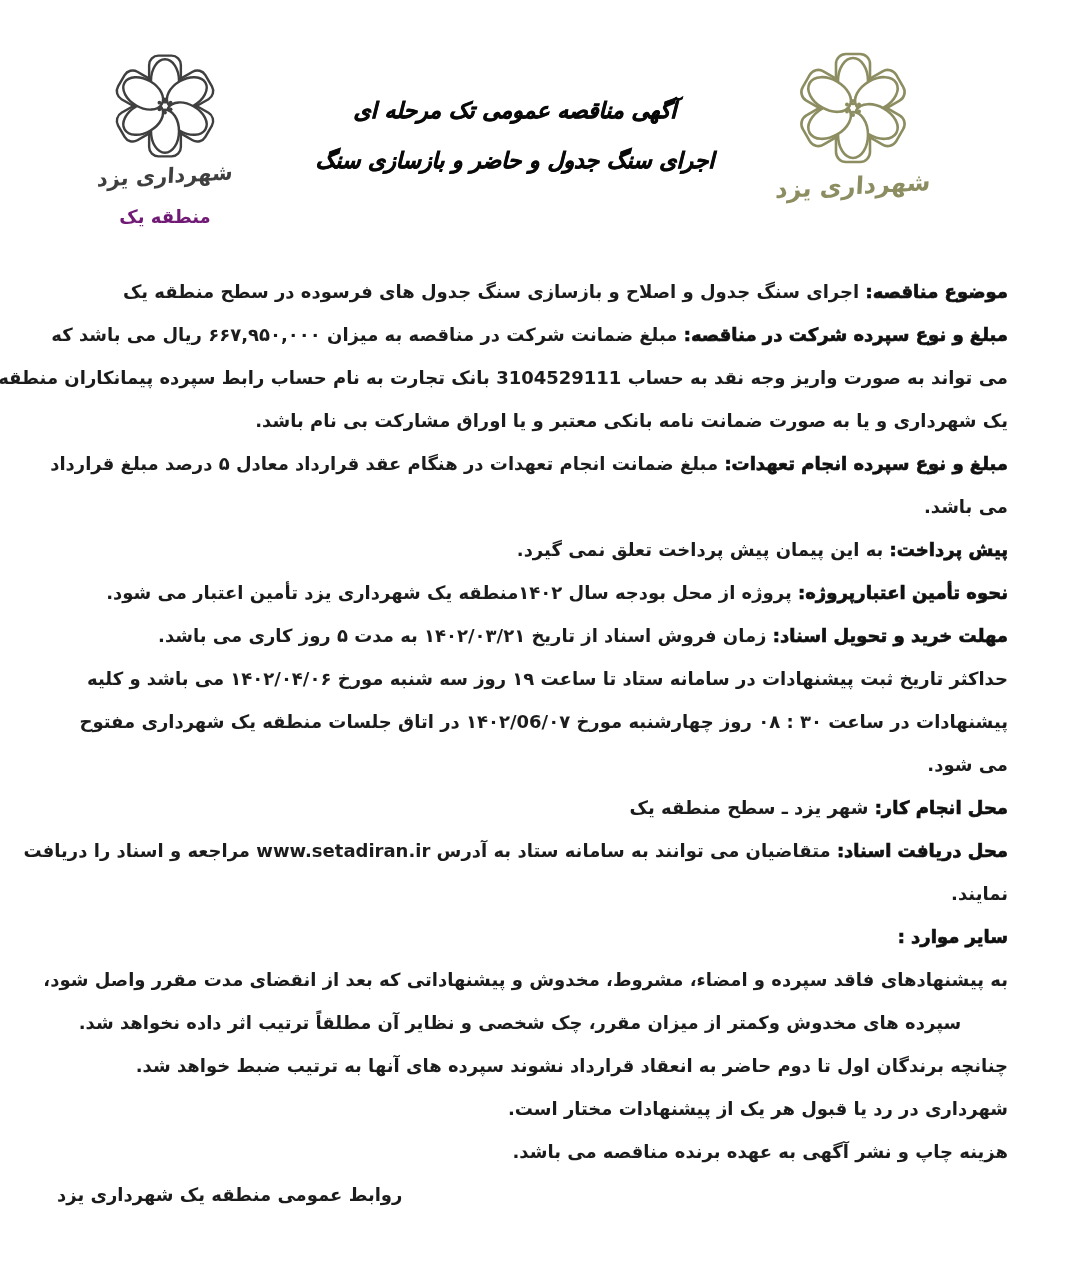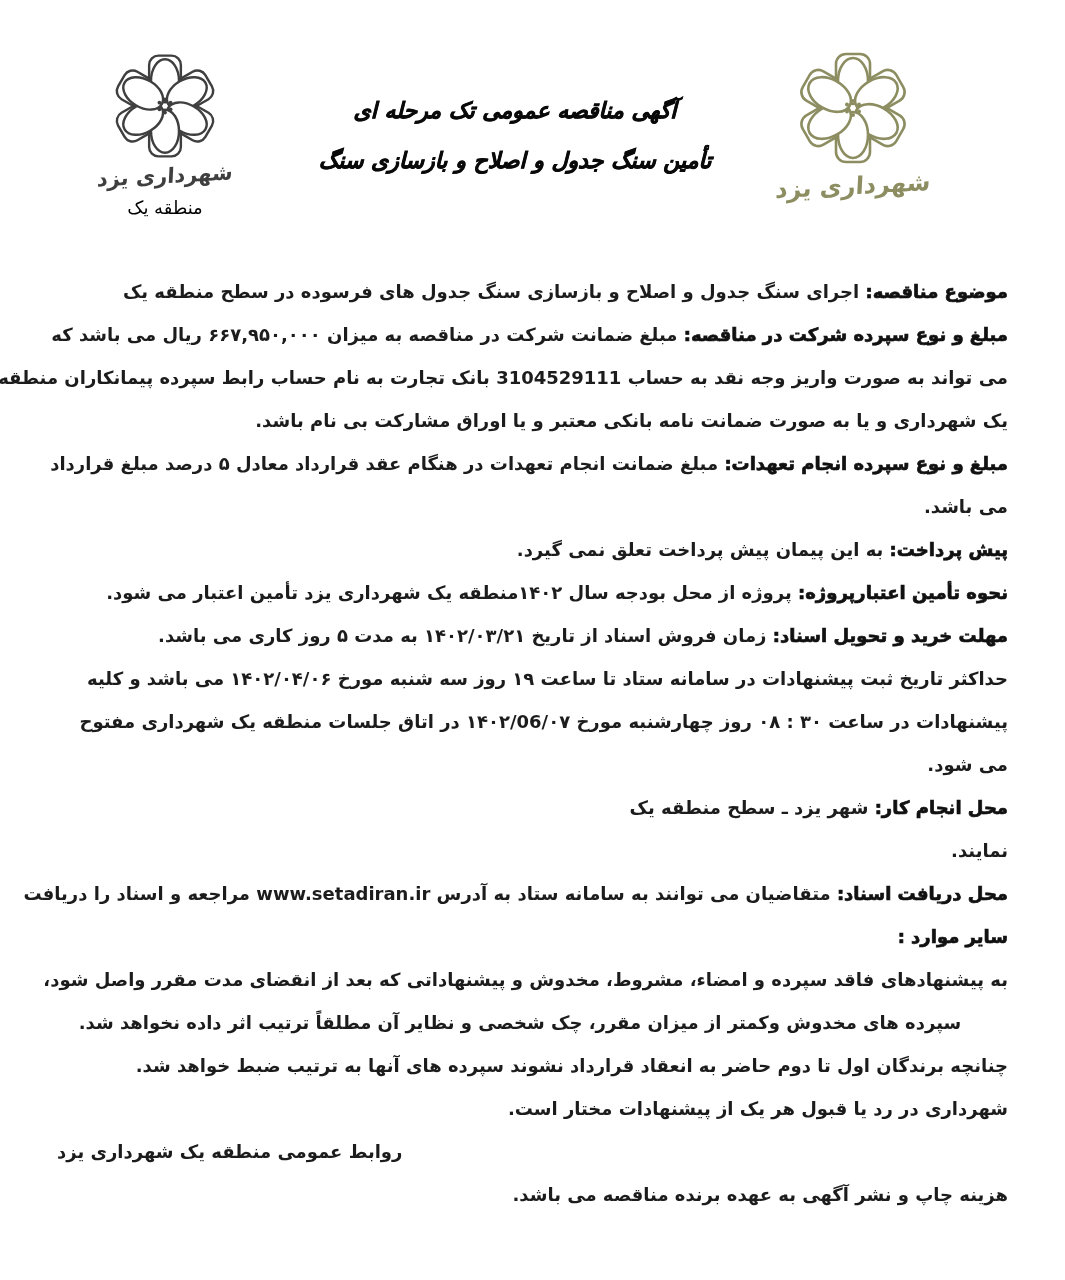--- a/index.html
+++ b/index.html
@@ -21,21 +21,21 @@
     display:block;
     direction:rtl;
     font-weight:bold;
     transform:rotate(-3deg) skewX(-6deg);
     letter-spacing:-1px;
   }
   .logo-left .callig{font-size:21px;margin-top:2px;color:#3f3f3f;}
   .logo-right .callig{font-size:24px;margin-top:4px;color:#8d8d62;}
   .district{
     display:block;direction:rtl;
-    font-size:18px;font-weight:normal;color:#000000;margin-top:9px;
+    font-size:18px;font-weight:bold;color:#701a75;margin-top:18px;
   }
   
   .title{
     position:absolute;left:255px;top:86px;width:520px;
     direction:rtl;text-align:center;
     font-size:22px;font-weight:bold;line-height:50px;
     color:#0a0a0a;
     -webkit-text-stroke:0.6px #0a0a0a;
     white-space:nowrap;
     font-style:italic;
@@ -86,21 +86,21 @@
         <circle cx="-6" cy="3.5" r="2"></circle>
           <circle cx="-6" cy="-3.5" r="2"></circle>
       </g>
     </svg>
     <span class="callig">شهرداری یزد</span>
     <span class="district">منطقه یک</span>
   </div>
 
   <div class="title">
     <div>آگهی مناقصه عمومی تک مرحله ای</div>
-    <div>تأمین سنگ جدول و اصلاح و بازسازی سنگ</div>
+    <div>اجرای سنگ جدول و حاضر و بازسازی سنگ</div>
   </div>
 
   <div class="logo logo-right">
     <svg width="120" height="120" viewBox="-60 -60 120 120">
       <g stroke="currentColor" fill="none" stroke-width="2.6" stroke-linejoin="round">
         <rect x="-17" y="-54" width="34" height="32" rx="10"></rect>
         <rect x="-17" y="-54" width="34" height="32" rx="10" transform="rotate(60)"></rect>
         <rect x="-17" y="-54" width="34" height="32" rx="10" transform="rotate(120)"></rect>
         <rect x="-17" y="-54" width="34" height="32" rx="10" transform="rotate(180)"></rect>
         <rect x="-17" y="-54" width="34" height="32" rx="10" transform="rotate(240)"></rect>
@@ -133,24 +133,24 @@
       <div class="line"><span>یک شهرداری و یا به صورت ضمانت نامه بانکی معتبر و یا اوراق مشارکت بی نام باشد.</span></div>
       <div class="line"><b class="lbl">مبلغ و نوع سپرده انجام تعهدات:</b><span> مبلغ ضمانت انجام تعهدات در هنگام عقد قرارداد معادل ۵ درصد مبلغ قرارداد</span></div>
       <div class="line"><span>می باشد.</span></div>
       <div class="line"><b class="lbl">پیش پرداخت:</b><span> به این پیمان پیش پرداخت تعلق نمی گیرد.</span></div>
       <div class="line"><b class="lbl">نحوه تأمین اعتبارپروژه:</b><span> پروژه از محل بودجه سال ۱۴۰۲منطقه یک شهرداری یزد تأمین اعتبار می شود.</span></div>
       <div class="line"><b class="lbl">مهلت خرید و تحویل اسناد:</b><span> زمان فروش اسناد از تاریخ ۱۴۰۲/۰۳/۲۱ به مدت ۵ روز کاری می باشد.</span></div>
       <div class="line"><span>حداکثر تاریخ ثبت پیشنهادات در سامانه ستاد تا ساعت ۱۹ روز سه شنبه مورخ ۱۴۰۲/۰۴/۰۶ می باشد و کلیه</span></div>
       <div class="line"><span>پیشنهادات در ساعت ۳۰ : ۰۸ روز چهارشنبه مورخ ۱۴۰۲/06/۰۷ در اتاق جلسات منطقه یک شهرداری مفتوح</span></div>
       <div class="line"><span>می شود.</span></div>
       <div class="line"><b class="lbl">محل انجام کار:</b><span> شهر یزد ـ سطح منطقه یک</span></div>
+      <div class="line"><b class="lbl">محل دریافت اسناد:</b><span> متقاضیان می توانند به سامانه ستاد به آدرس www.setadiran.ir مراجعه و اسناد را دریافت</span></div>
       <div class="line"><span>نمایند.</span></div>
-      <div class="line"><b class="lbl">محل دریافت اسناد:</b><span> متقاضیان می توانند به سامانه ستاد به آدرس www.setadiran.ir مراجعه و اسناد را دریافت</span></div>
       <div class="line"><b class="lbl">سایر موارد :</b></div>
       <div class="line"><span>به پیشنهادهای فاقد سپرده و امضاء، مشروط، مخدوش و پیشنهاداتی که بعد از انقضای مدت مقرر واصل شود،</span></div>
       <div class="line" style="margin-right: 25px; text-align: center;"><span>سپرده های مخدوش وکمتر از میزان مقرر، چک شخصی و نظایر آن مطلقاً ترتیب اثر داده نخواهد شد.</span></div>
       <div class="line"><span>چنانچه برندگان اول تا دوم حاضر به انعقاد قرارداد نشوند سپرده های آنها به ترتیب ضبط خواهد شد.</span></div>
       <div class="line"><span>شهرداری در رد یا قبول هر یک از پیشنهادات مختار است.</span></div>
+      <div class="line"><span>هزینه چاپ و نشر آگهی به عهده برنده مناقصه می باشد.</span></div>
       <div class="line left"><span>روابط عمومی منطقه یک شهرداری یزد</span></div>
-      <div class="line"><span>هزینه چاپ و نشر آگهی به عهده برنده مناقصه می باشد.</span></div>
     </div>
 
 </div>
 
 </body></html>

